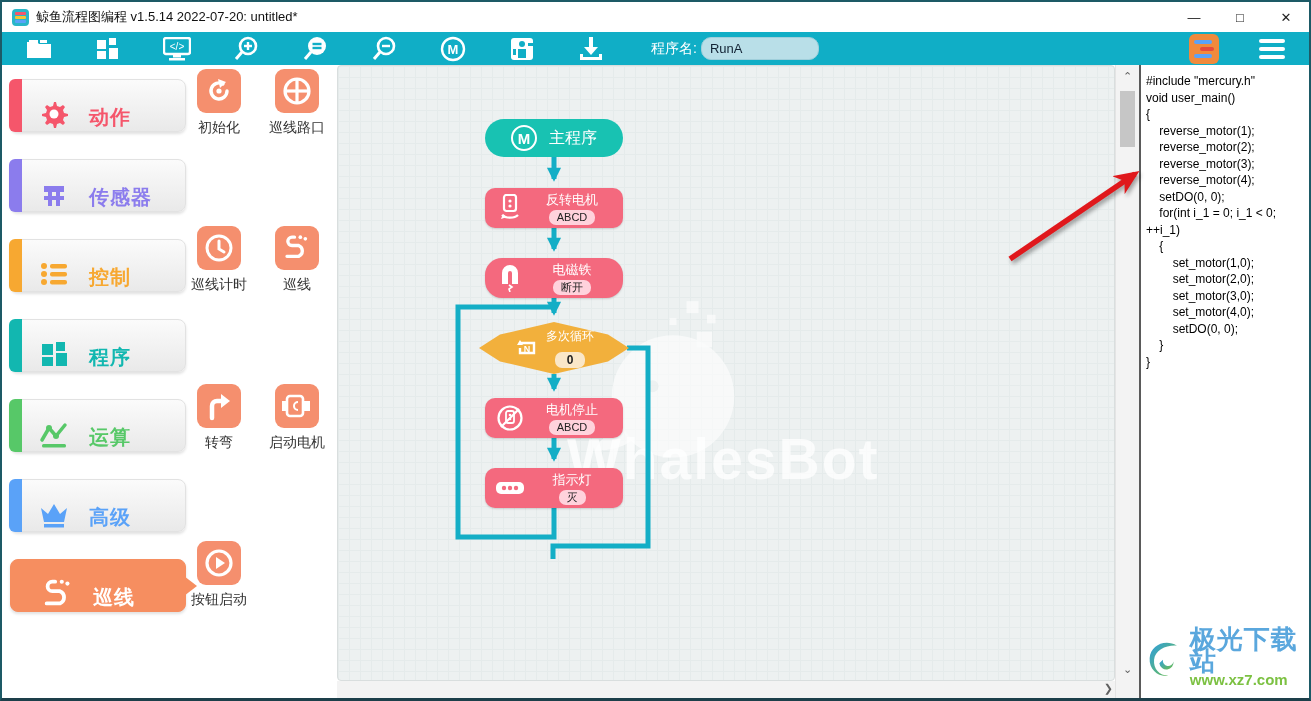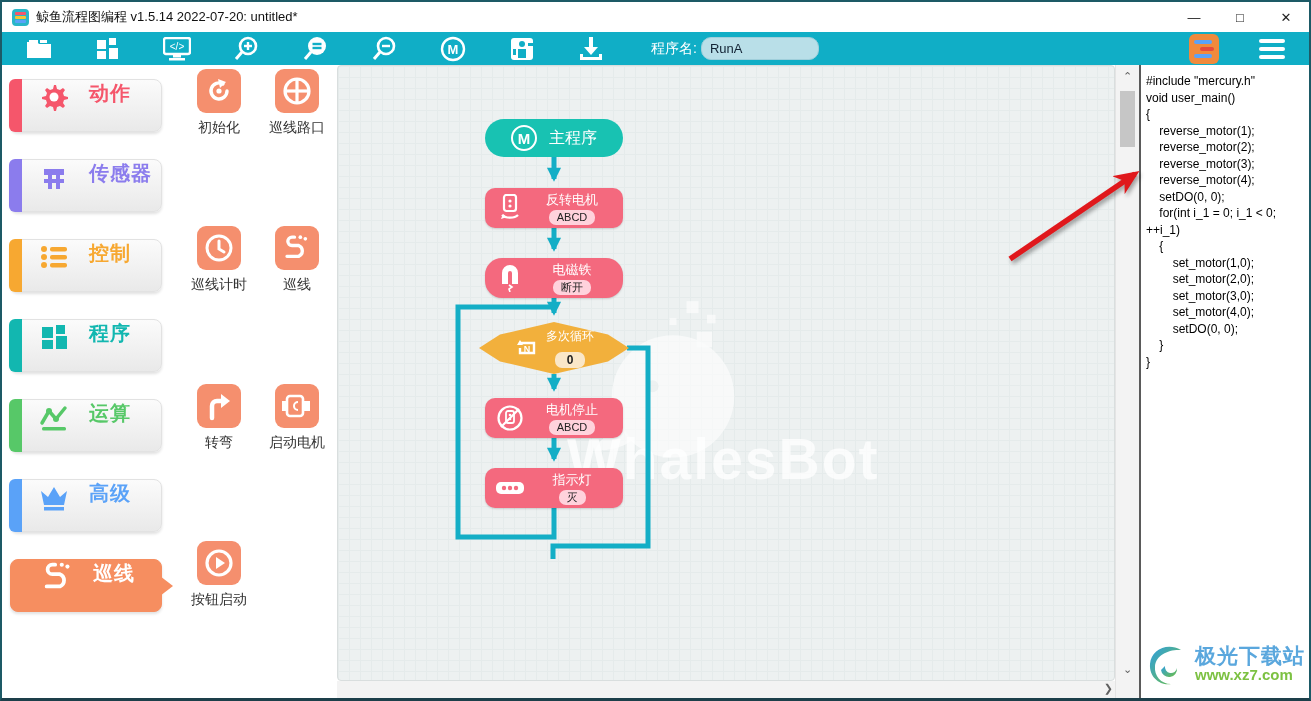--- a/index.html
+++ b/index.html
@@ -29,21 +29,21 @@
   .code-toggle i:nth-child(3){background:#5aa2f8; width:18px;}
   .menu-icon { display:flex; flex-direction:column; gap:4px; }
   .menu-icon i { display:block; width:26px; height:4px; background:#fff; border-radius:2px; }
 
   
   .body { flex:1; display:flex; min-height:0; }
 
   
   .left-panel { width:335px; background:#fff; display:flex; flex:0 0 auto; }
   .cat-col { width:178px; padding:14px 0 0 8px; }
-  .cat-btn { position:relative; width:152px; height:53px; margin-bottom:27px; background:linear-gradient(#fbfbfb,#e9e9e9); border:1px solid #e2e2e2; border-radius:8px; box-shadow:0 2px 3px rgba(0,0,0,.12); display:flex; align-items:flex-start; }
+  .cat-btn { position:relative; width:176px; height:53px; margin-bottom:27px; background:linear-gradient(#fbfbfb,#e9e9e9); border:1px solid #e2e2e2; border-radius:8px; box-shadow:0 2px 3px rgba(0,0,0,.12); display:flex; align-items:flex-end; }
   .cat-stripe { position:absolute; left:-2px; top:-1px; bottom:-1px; width:13px; border-radius:6px 0 0 6px; }
   .cat-ico { width:34px; height:34px; margin-left:26px; display:flex; align-items:center; justify-content:center; }
   .cat-label { font-size:20px; font-weight:bold; margin-left:18px; letter-spacing:1px; }
   .cat-btn.active { background:#f68e60; border-color:#f68e60; }
   .cat-btn.active .cat-label { color:#fff; }
   .cat-btn.active::after { content:""; position:absolute; right:-12px; top:50%; margin-top:-10px; border-left:13px solid #f68e60; border-top:10px solid transparent; border-bottom:10px solid transparent; }
 
   
   .palette { width:157px; padding-top:4px; display:grid; grid-template-columns:78px 78px; justify-content:start; }
   .pal-item { display:flex; flex-direction:column; align-items:center; margin-bottom:14px; width:78px; }
@@ -84,21 +84,21 @@
   .n-diamond .d-col { display:flex; flex-direction:column; align-items:center; gap:7px; }
   .n-diamond .d-title { font-size:12px; color:#fff; }
   .badge-cream { background:#fae7c8; color:#222; font-size:12px; font-weight:bold; border-radius:7px; padding:0 12px; line-height:16px; }
 
   .flow-svg { position:absolute; inset:0; }
 
   
   .code-panel { width:170px; flex:0 0 auto; background:#fff; border-left:2px solid #5a5a5a; position:relative; padding:8px 2px 0 5px; }
   .code-pre { font-family:"Liberation Sans",sans-serif; font-size:12px; line-height:16.5px; color:#000; white-space:pre-wrap; }
   .xz7 { position:absolute; bottom:10px; left:6px; display:flex; align-items:center; gap:4px; }
-  .xz7-txt .l1 { font-size:21px; font-weight:bold; color:#5aa7dd; letter-spacing:1px; line-height:22px; }
+  .xz7-txt .l1 { font-size:26px; font-weight:bold; color:#5aa7dd; letter-spacing:1px; line-height:22px; }
   .xz7-txt .l2 { font-size:15px; font-weight:bold; color:#7cc142; line-height:16px; }
 
   .red-arrow { position:absolute; inset:0; pointer-events:none; z-index:50; filter:drop-shadow(2px 3px 2px rgba(0,0,0,.35)); }
 </style>
 </head>
 <body>
 
 <div id="window">
 
   <div class="titlebar">

